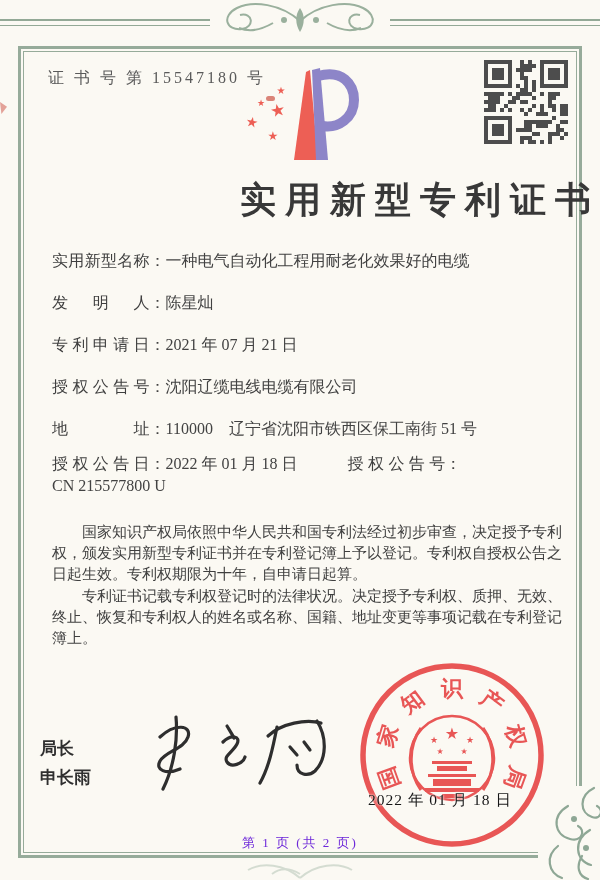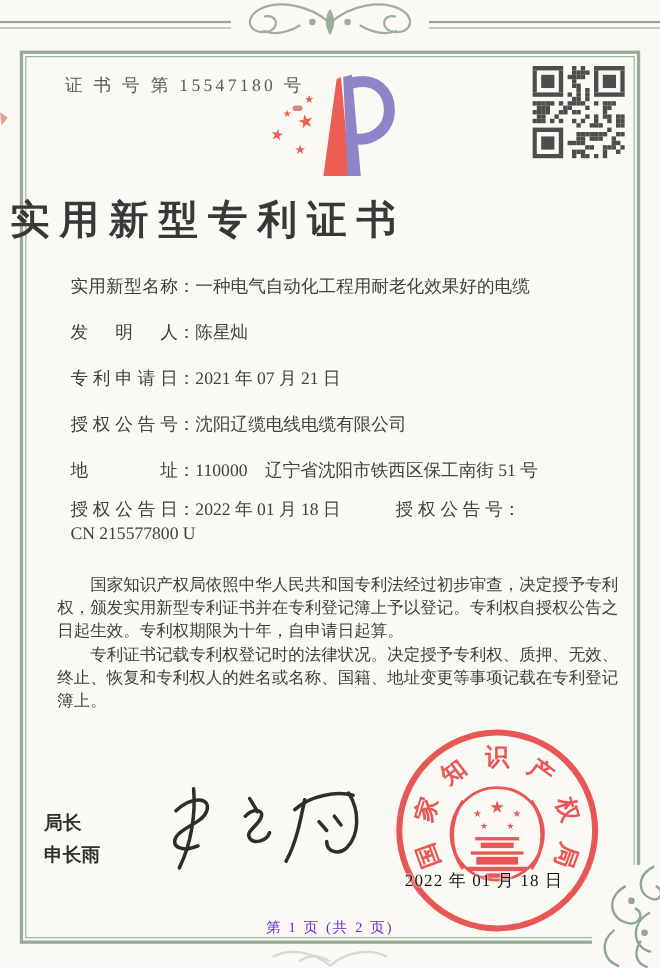--- a/index.html
+++ b/index.html
@@ -11,28 +11,28 @@
   
   .frame{position:absolute;left:18px;right:18px;top:46px;bottom:22px;border:3px solid #96ab9a;z-index:1;}
   .frame::after{content:"";position:absolute;inset:2px;border:1px solid #96ab9a;}
   
   .band-line{position:absolute;top:19px;height:4px;border-top:2px solid #93a996;border-bottom:1px solid #93a996;z-index:0;}
   .band-line.left{left:0;width:210px;}
   .band-line.right{right:0;width:210px;}
   .flourish{position:absolute;left:195px;top:0;z-index:0;}
   
   .content{position:absolute;inset:0;z-index:2;}
-  .certno{position:absolute;left:59px;top:68px;font-size:16px;letter-spacing:3px;color:#5a5a5a;}
+  .certno{position:absolute;left:48px;top:68px;font-size:16px;letter-spacing:3px;color:#5a5a5a;}
   .logo{position:absolute;left:228px;top:56px;}
   .qr{position:absolute;left:484px;top:60px;}
   .qr rect{fill:#4d4d4d;}
-  .title{position:absolute;left:0;right:0;top:176px;text-align:left;font-size:36px;font-weight:700;
+  .title{position:absolute;left:0;right:0;top:176px;text-align:right;font-size:36px;font-weight:700;
          letter-spacing:9px;text-indent:9px;color:#383838;}
   .fields{position:absolute;left:52px;right:38px;top:250px;font-size:16px;color:#424242;}
-  .row{height:42px;line-height:22px;margin-left:12px;}
+  .row{height:42px;line-height:22px;}
   .row.grant{margin-top:-7px;height:auto;}
   .fl{display:inline-block;width:6.1em;text-align:justify;text-align-last:justify;vertical-align:top;color:#3f3f3f;}
   .fc{display:inline-block;vertical-align:top;}
   .fv{display:inline-block;vertical-align:top;max-width:380px;}
   .grant-pair2{margin-left:46px;}
   .paras{position:absolute;left:52px;right:38px;top:522px;font-size:15px;line-height:21px;
          text-align:justify;color:#3f3f3f;}
   .paras p{margin:0 0 1px;text-indent:2em;}
   .signer{position:absolute;left:40px;top:734px;font-size:17px;font-weight:600;line-height:29px;color:#2f2f2f;}
   .signature{position:absolute;left:130px;top:710px;z-index:2;}

